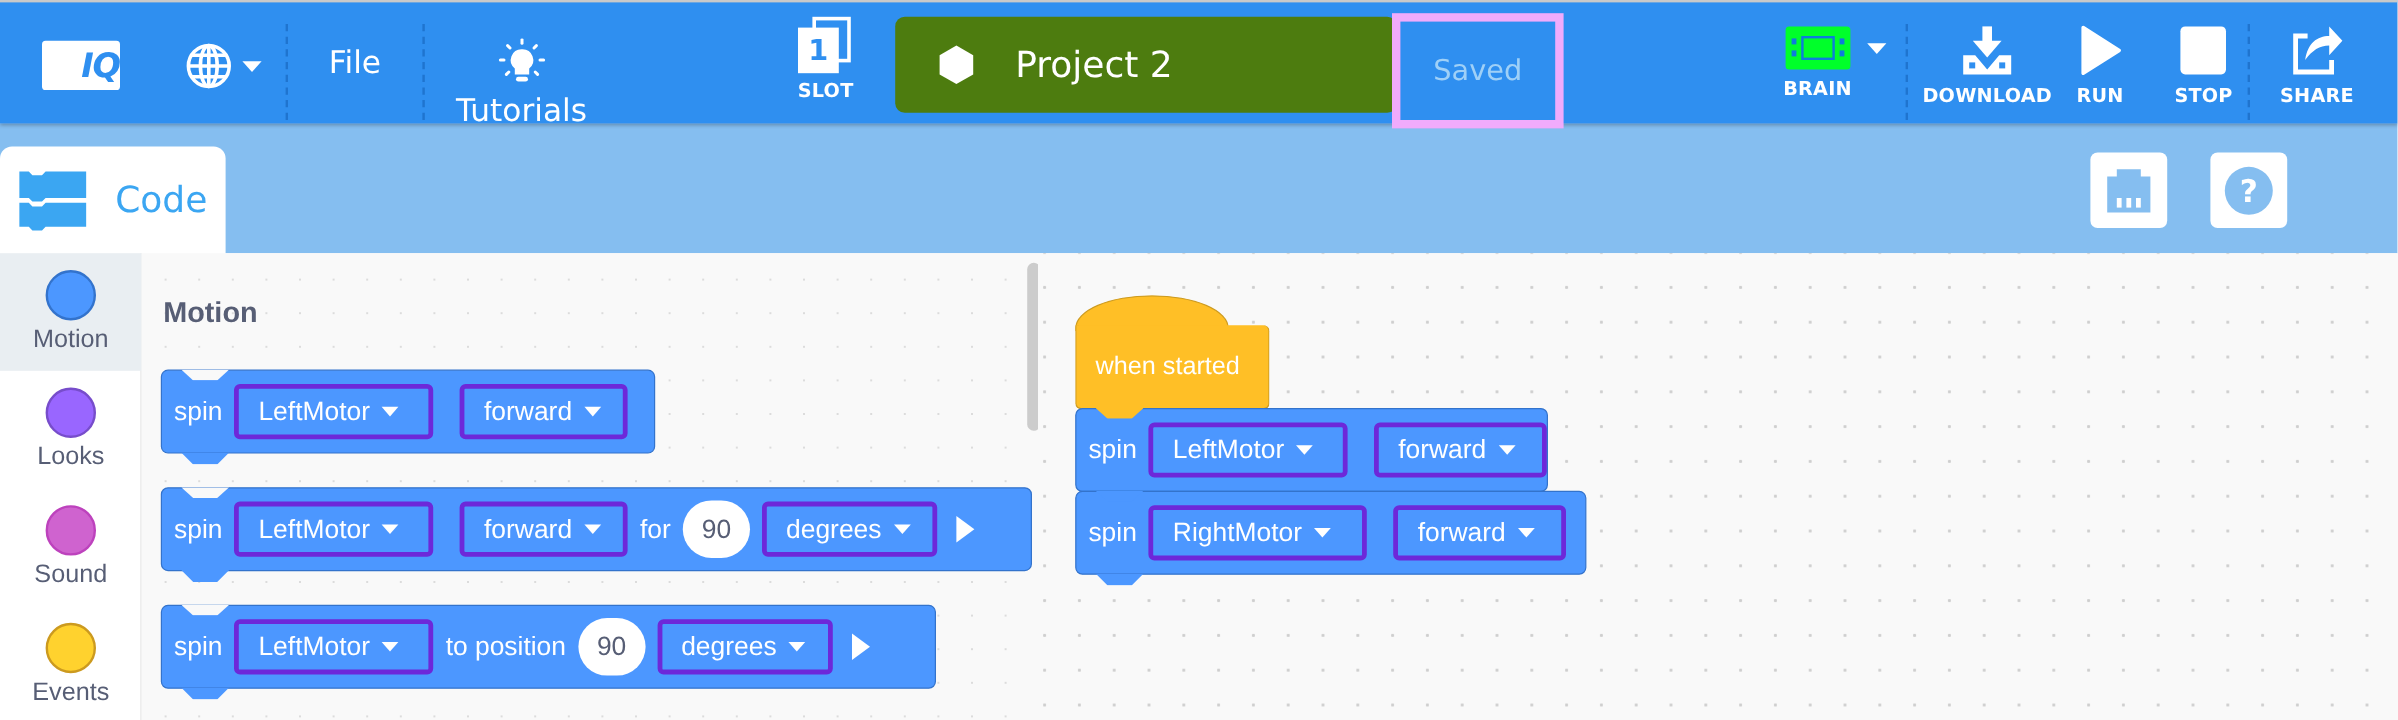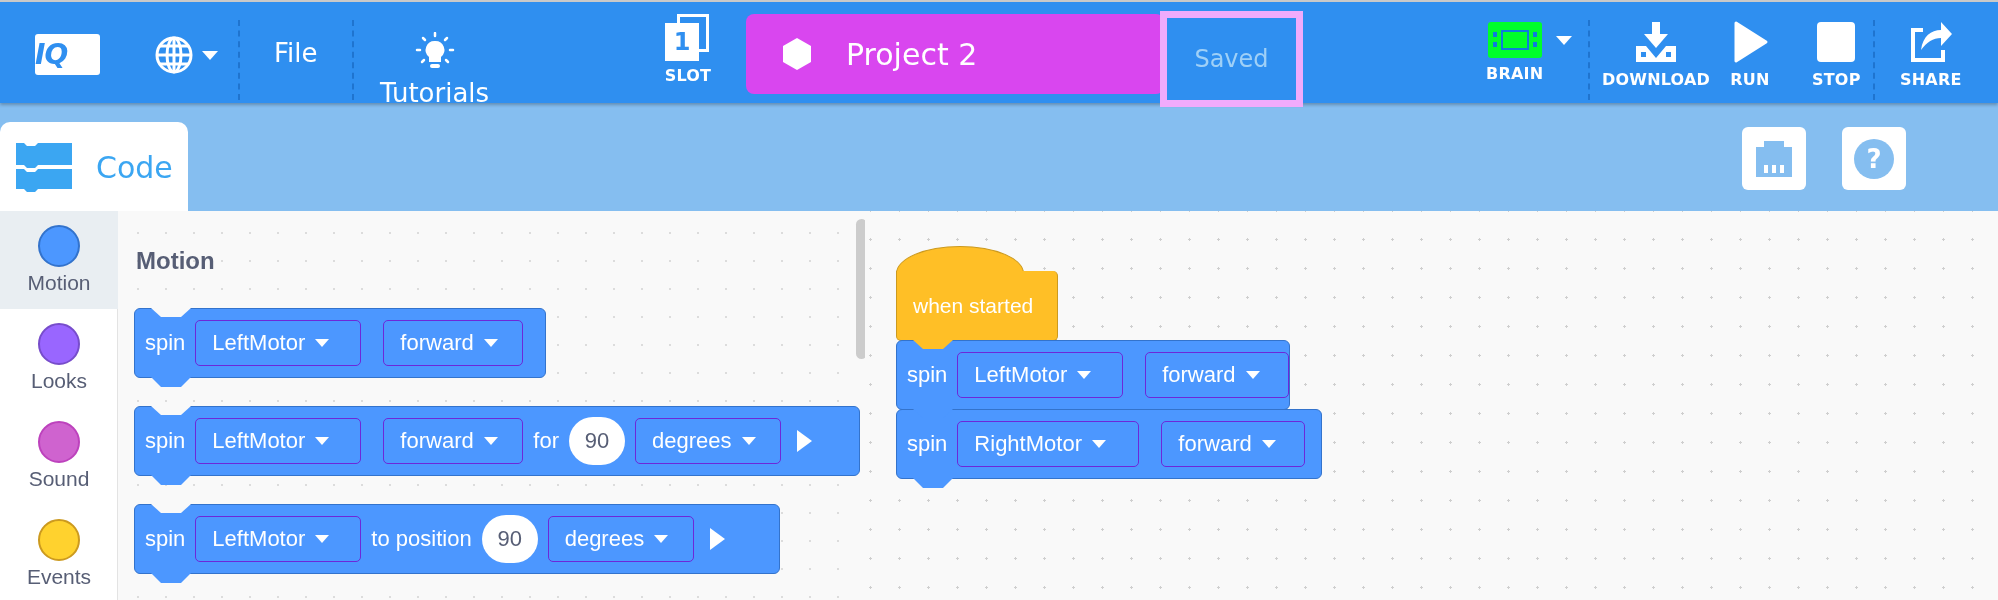--- a/index.html
+++ b/index.html
@@ -2,35 +2,35 @@
 <html><head>
   <meta charset="utf-8">
   <style>
     * { box-sizing: border-box; margin: 0; padding: 0; }
     html, body { width: 1998px; height: 600px; overflow: hidden; background: #f9f9f9; font-family: "Liberation Sans", sans-serif; }
     .app { position: relative; width: 1998px; height: 600px; }
 
     
     .menubar { position: absolute; left: 0; top: 0; width: 1998px; height: 103px; background: #2f8ff0; border-top: 2px solid #c9c9c9; box-shadow: 0 2px 3px rgba(0,0,0,0.25); z-index: 5; }
     .mb-abs { position: absolute; }
-    .logo { left: 35px; top: 32px; width: 65px; height: 41px; background: #fff; border-radius: 3px; display: flex; align-items: center; justify-content: flex-start; }
+    .logo { left: 35px; top: 32px; width: 65px; height: 41px; background: #fff; border-radius: 3px; display: flex; align-items: center; justify-content: flex-end; }
     .logo span { font-family: "DejaVu Sans", sans-serif; font-weight: bold; font-style: italic; font-size: 28px; color: #2f8ff0; letter-spacing: -1px; }
     .globe { left: 154px; top: 31px; width: 72px; height: 44px; display: flex; align-items: center; gap: 8px; cursor: pointer; }
     .caret-w { width: 0; height: 0; border-left: 8px solid transparent; border-right: 8px solid transparent; border-top: 9px solid #fff; }
     .vsep { position: absolute; top: 18px; height: 80px; border-left: 2px dashed #1f74cf; }
     .menu-text { color: #fff; font-family: "DejaVu Sans", sans-serif; font-size: 26px; cursor: pointer; }
     .file { left: 274px; top: 36px; }
     .tutorials { left: 380px; top: 30px; display: flex; align-items: center; gap: 6px; flex-direction: column; }
     .tb-btn { display: flex; flex-direction: column; align-items: center; color: #fff; cursor: pointer; }
     .tb-label { font-family: "DejaVu Sans", sans-serif; font-weight: bold; font-size: 16px; color: #fff; margin-top: 6px; letter-spacing: 0.2px; }
     .slot { left: 660px; top: 12px; width: 56px; }
     .slot-icon { position: relative; width: 46px; height: 46px; }
     .slot-back { position: absolute; left: 12px; top: 0; width: 32px; height: 38px; border: 3px solid #fff; }
     .slot-front { position: absolute; left: 0; top: 9px; width: 34px; height: 38px; background: #fff; display: flex; align-items: center; justify-content: center; font-family: "DejaVu Sans", sans-serif; font-weight: bold; font-size: 24px; color: #2f8ff0; }
-    .project-pill { left: 746px; top: 12px; width: 418px; height: 80px; background: #d946ef; border-radius: 8px; display: flex; align-items: center; }
+    .project-pill { left: 746px; top: 12px; width: 418px; height: 80px; background: #4d7c0f; border-radius: 8px; display: flex; align-items: center; }
     .hex { margin-left: 36px; width: 30px; height: 34px; }
     .project-name { margin-left: 34px; color: #fff; font-family: "DejaVu Sans", sans-serif; font-size: 30px; }
     .saved-box { left: 1160px; top: 9px; width: 143px; height: 96px; border: 7px solid #f0abfc; display: flex; align-items: center; justify-content: center; }
     .saved-text { color: #9fd0f7; font-family: "DejaVu Sans", sans-serif; font-size: 24px; }
     .brain { left: 1486px; top: 20px; }
     .brain-row { display: flex; align-items: center; gap: 14px; }
     .brain-icon { width: 54px; height: 36px; background: #00ff2a; border-radius: 3px; position: relative; }
     .brain-icon .screen { position: absolute; left: 13px; top: 8px; width: 28px; height: 20px; border: 2px solid #0e7cdc; background: #00ff2a; }
     .brain-icon .dot { position: absolute; width: 4px; height: 5px; background: #0e7cdc; }
     .download { left: 1602px; top: 18px; }
@@ -63,21 +63,21 @@
     .workspace { position: absolute; left: 865px; top: 211px; width: 1133px; height: 389px; background-color: #f9f9f9;
       background-image: radial-gradient(#cfcfcf 1.1px, transparent 1.4px); background-size: 29px 29px; background-position: 20px 14px; }
 
     
     .block { position: absolute; height: 70px; background: #4c97ff; border: 1px solid #3373cc; border-radius: 6px; display: flex; align-items: center; padding-left: 10px; gap: 10px; color: #fff; font-family: "Liberation Sans", sans-serif; font-size: 22px; cursor: grab; }
     .block::before { content: ""; position: absolute; left: 16px; top: -1px; width: 40px; height: 9px; background: #f9f9f9; clip-path: polygon(0 0, 100% 0, 75% 100%, 25% 100%); }
     .block::after { content: ""; position: absolute; left: 16px; bottom: -10px; width: 40px; height: 10px; background: #4c97ff; clip-path: polygon(0 0, 100% 0, 75% 100%, 25% 100%); }
     .block.stacked::before { background: #4c97ff; }
     .block.under-hat::before { background: #ffbf26; }
     .blk-text { color: #fff; white-space: nowrap; }
-    .dd { height: 46px; border: 1px solid #6d28d9; border-radius: 5px; background: #4c97ff; display: flex; align-items: center; padding: 0 14px 0 16px; gap: 10px; color: #fff; white-space: nowrap; cursor: pointer; }
+    .dd { height: 46px; border: 4px solid #6d28d9; border-radius: 5px; background: #4c97ff; display: flex; align-items: center; padding: 0 14px 0 16px; gap: 10px; color: #fff; white-space: nowrap; cursor: pointer; }
     .dd .tri { width: 0; height: 0; border-left: 7px solid transparent; border-right: 7px solid transparent; border-top: 8px solid #fff; }
     .num { height: 48px; min-width: 56px; padding: 0 14px; background: #fff; border-radius: 24px; color: #575e75; display: flex; align-items: center; justify-content: center; font-size: 22px; cursor: text; }
     .play { width: 0; height: 0; border-top: 11px solid transparent; border-bottom: 11px solid transparent; border-left: 15px solid #fff; margin-left: 6px; cursor: pointer; }
     .hat-body { position: absolute; left: 31px; top: 60px; width: 162px; height: 70px; background: #ffbf26; border: 1px solid #cc9a1f; border-top: none; border-radius: 0 5px 5px 5px; display: flex; align-items: center; padding-left: 16px; color: #fff; font-size: 21px; font-family: "Liberation Sans", sans-serif; }
     .hat-cap { position: absolute; left: 31px; top: 35px; width: 128px; height: 30px; background: #ffbf26; border: 1px solid #cc9a1f; border-bottom: none; border-radius: 70px 70px 0 0 / 30px 30px 0 0; }
   </style>
 </head>
 <body>
 
 <div class="app">

